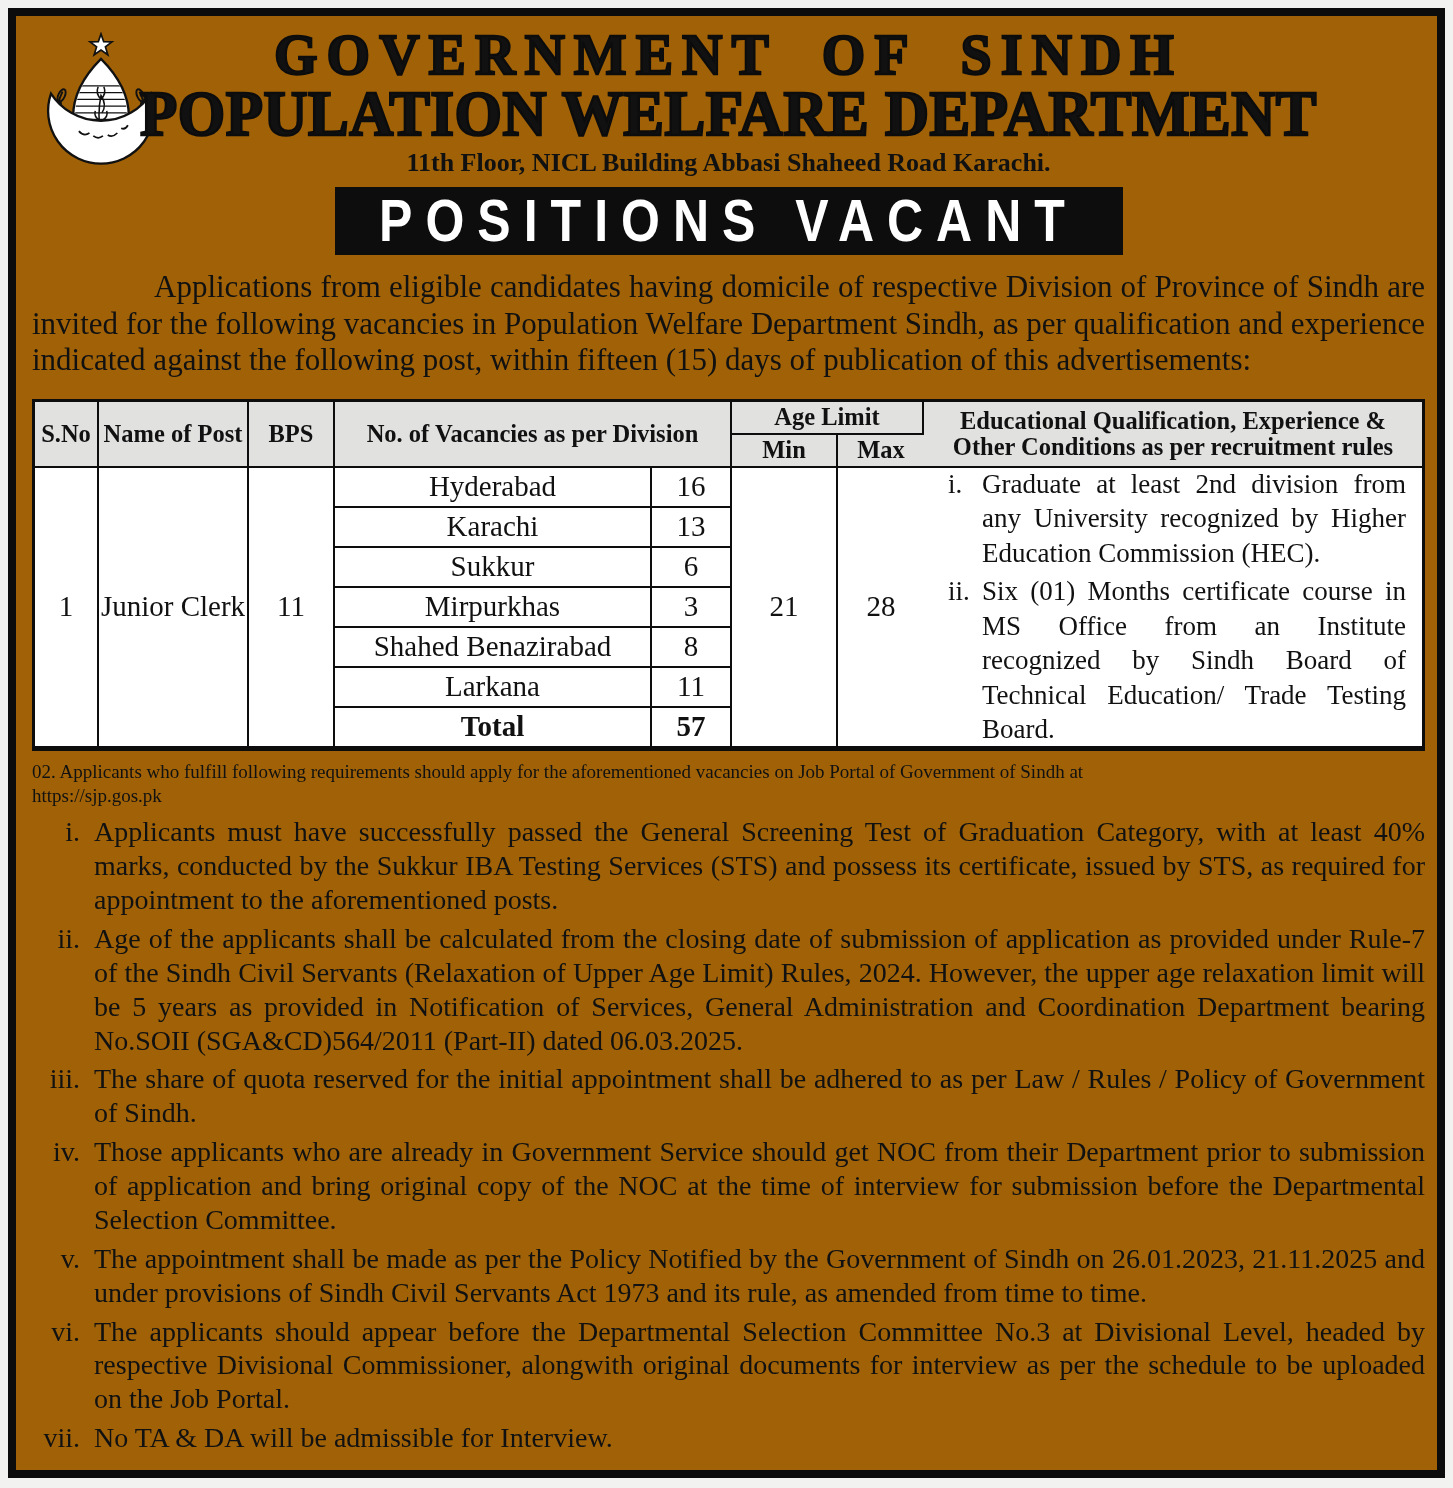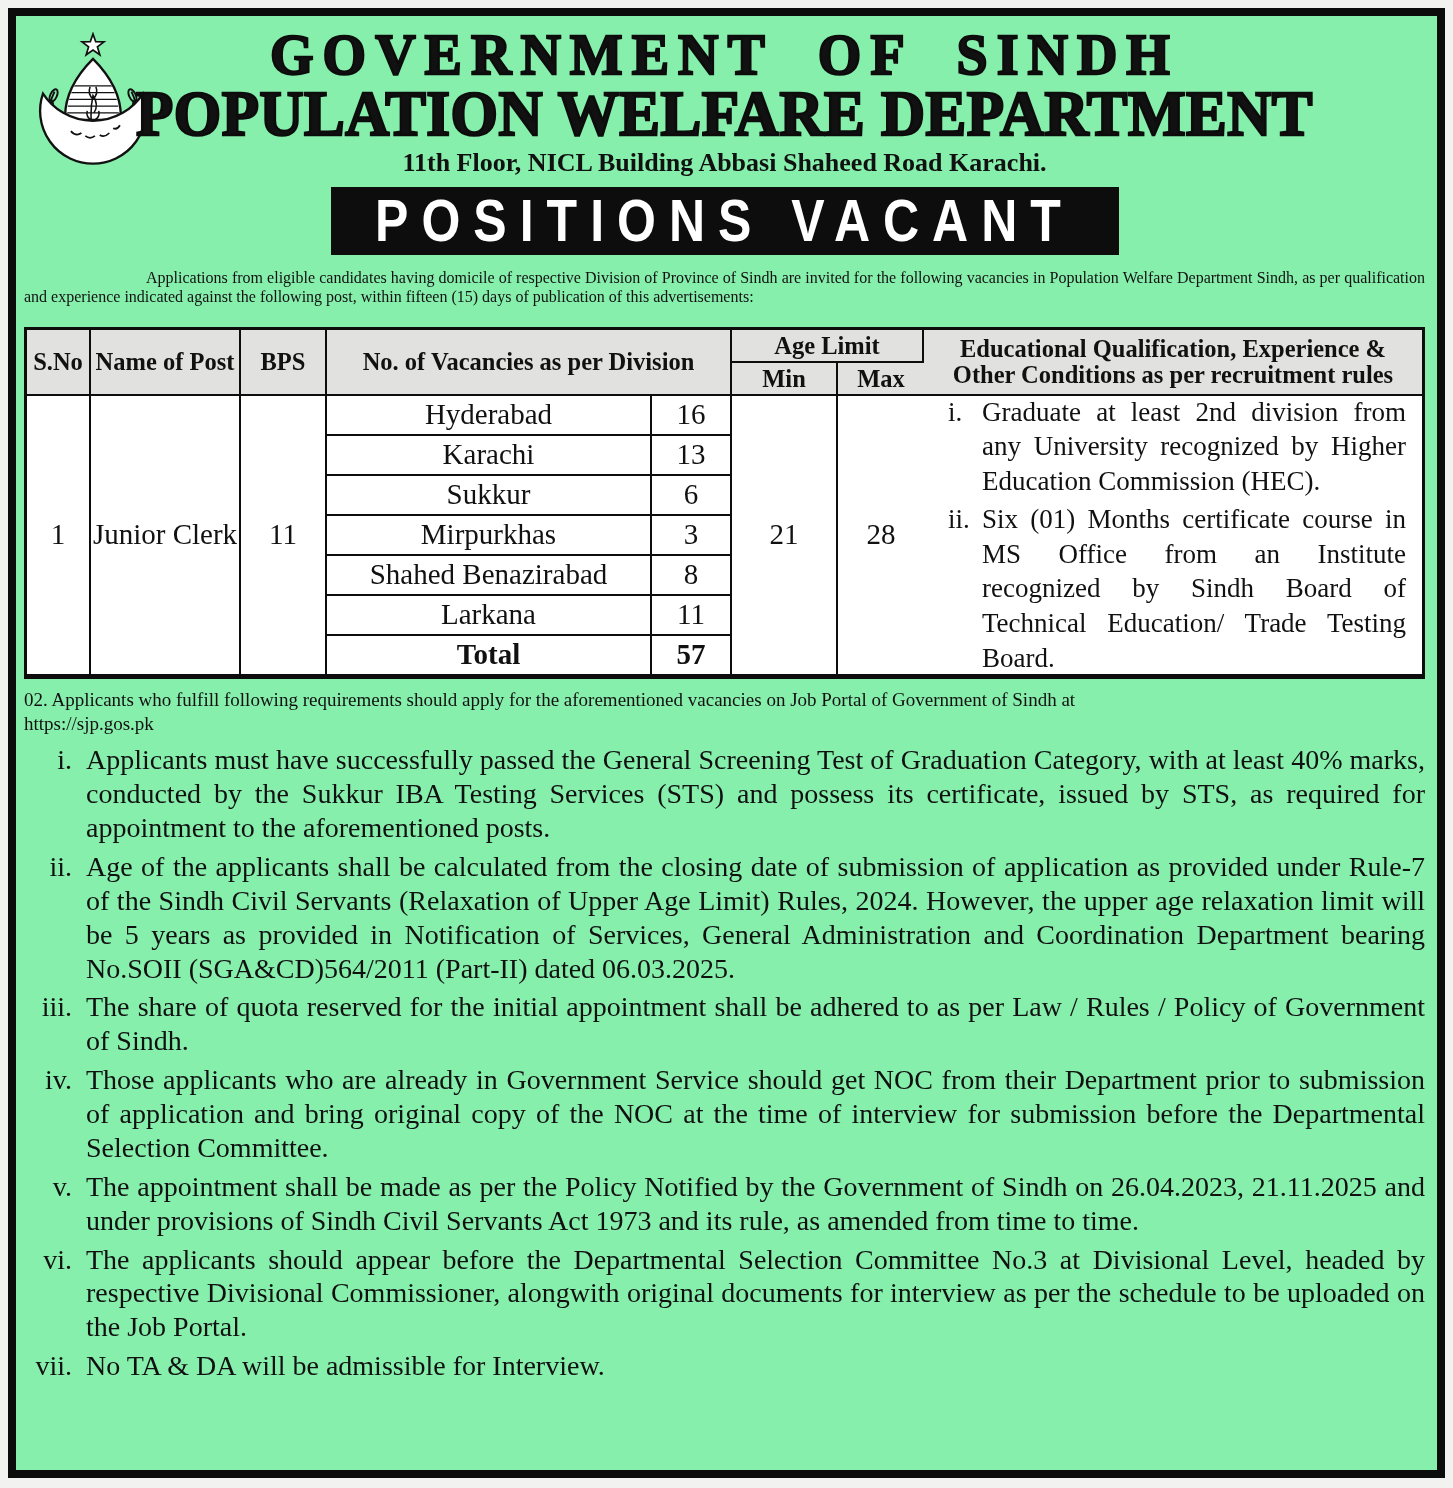--- a/index.html
+++ b/index.html
@@ -1,29 +1,29 @@
 <!DOCTYPE html>
 <html><head>
 <meta charset="utf-8">
 <style>
   html,body{margin:0;padding:0;background:#f2f2f0;}
   body{width:1453px;height:1488px;position:relative;font-family:"Liberation Serif","DejaVu Serif",serif;color:#111;}
-  .ad-frame{position:absolute;left:8px;top:8px;right:8px;bottom:10px;background:#86efac;border:8px solid #0c0c0c;padding:6px 12px 4px 8px;box-sizing:border-box;overflow:hidden;}
+  .ad-frame{position:absolute;left:8px;top:8px;right:8px;bottom:10px;background:#a16207;border:8px solid #0c0c0c;padding:6px 12px 4px 16px;box-sizing:border-box;overflow:hidden;}
 
   
   .hdr{position:relative;text-align:center;}
   .emblem{position:absolute;left:6px;top:6px;width:126px;height:152px;}
   .title1{font-weight:bold;font-size:56px;line-height:1.02;letter-spacing:9px;word-spacing:22px;-webkit-text-stroke:2.2px #0c0c0c;margin-top:4px;transform:scaleY(1.03);}
   .title2{font-weight:bold;font-size:61px;line-height:1.0;letter-spacing:0.5px;-webkit-text-stroke:2.4px #0c0c0c;transform:scaleY(1.04);}
   .addr{font-weight:bold;font-size:26px;margin-top:4px;}
   .banner{width:788px;height:68px;background:#0d0d0d;margin:9px auto 0 auto;display:flex;align-items:center;justify-content:center;}
   .banner span{color:#fff;font-family:"Liberation Sans","DejaVu Sans",sans-serif;font-weight:bold;font-size:50px;letter-spacing:13px;display:inline-block;transform:scaleY(1.18);}
 
   
-  .intro{margin-top:14px;font-size:16px;line-height:1.18;text-align:justify;text-indent:122px;}
+  .intro{margin-top:14px;font-size:31px;line-height:1.18;text-align:justify;text-indent:122px;}
 
   
   .vtable{margin-top:20px;display:grid;width:100%;box-sizing:border-box;border:3px solid #0d0d0d;grid-template-columns:64px 150px 86px 1fr 80px 106px 86px 498px;grid-template-rows:33px 33px repeat(7,40px);background:#fff;}
   .cell{border-right:2px solid #0d0d0d;border-bottom:2px solid #0d0d0d;display:flex;align-items:center;justify-content:center;text-align:center;box-sizing:border-box;}
   .hcell{background:#e1e1e0;font-weight:bold;font-size:24.5px;line-height:1.05;padding:2px 4px;}
   .bcell{font-size:29px;}
   .nobr{border-right:none;}
   .h-sno{grid-column:1;grid-row:1/3;}
   .h-post{grid-column:2;grid-row:1/3;}
   .h-bps{grid-column:3;grid-row:1/3;}
@@ -182,21 +182,21 @@
       <div class="cond">
       <span class="cnum">iii.</span>
       <span class="ctext">The share of quota reserved for the initial appointment shall be adhered to as per Law / Rules / Policy of Government of Sindh.</span>
     </div>
       <div class="cond">
       <span class="cnum">iv.</span>
       <span class="ctext">Those applicants who are already in Government Service should get NOC from their Department prior to submission of application and bring original copy of the NOC at the time of interview for submission before the Departmental Selection Committee.</span>
     </div>
       <div class="cond">
       <span class="cnum">v.</span>
-      <span class="ctext">The appointment shall be made as per the Policy Notified by the Government of Sindh on 26.04.2023, 21.11.2025 and under provisions of Sindh Civil Servants Act 1973 and its rule, as amended from time to time.</span>
+      <span class="ctext">The appointment shall be made as per the Policy Notified by the Government of Sindh on 26.01.2023, 21.11.2025 and under provisions of Sindh Civil Servants Act 1973 and its rule, as amended from time to time.</span>
     </div>
       <div class="cond">
       <span class="cnum">vi.</span>
       <span class="ctext">The applicants should appear before the Departmental Selection Committee No.3 at Divisional Level, headed by respective Divisional Commissioner, alongwith original documents for interview as per the schedule to be uploaded on the Job Portal.</span>
     </div>
       <div class="cond">
       <span class="cnum">vii.</span>
       <span class="ctext">No TA &amp; DA will be admissible for Interview.</span>
     </div>
     </div>

